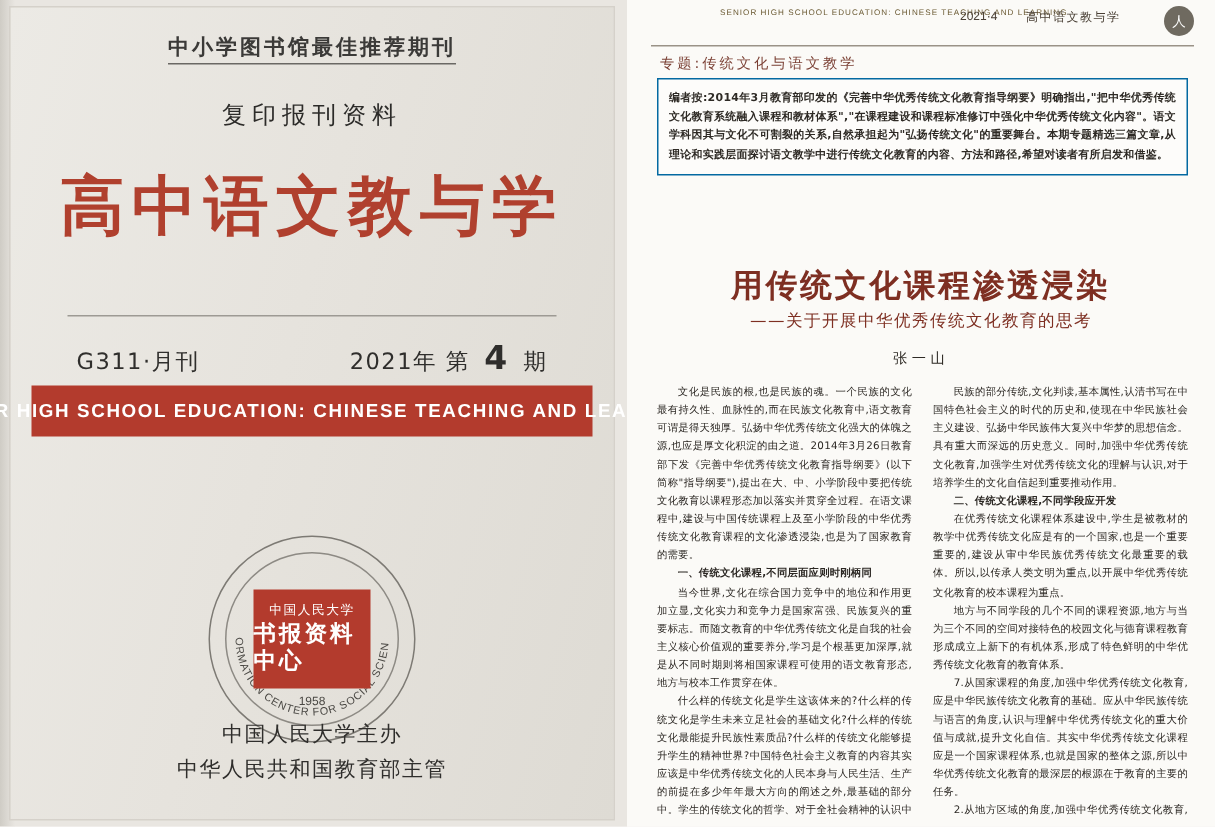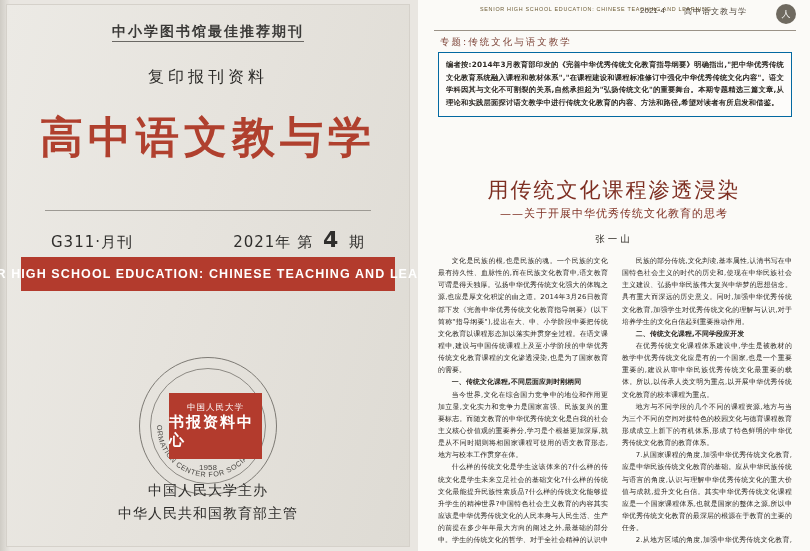--- a/index.html
+++ b/index.html
@@ -164,21 +164,21 @@
   }
   .emblem .arc-text text {
     font-size: 7.2px;
     fill: #4a4844;
     font-family: "Liberation Sans", sans-serif;
     letter-spacing: 0.6px;
   }
   .emblem .core {
     position: absolute;
     left: 30px; top: 36px;
-    width: 93px; height: 66px;
+    width: 78px; height: 66px;
     background: #b33b2d;
     display: flex;
     flex-direction: column;
     align-items: center;
     justify-content: center;
     color: #fff;
     line-height: 1.25;
   }
   .emblem .core .l1 { font-size: 8.5px; letter-spacing: 1px; }
   .emblem .core .l2 { font-size: 15px; font-weight: 700; letter-spacing: 2px; font-family: "DejaVu Serif", serif; }
@@ -299,21 +299,21 @@
   .abstract-box .lead {
     font-weight: 700;
   }
 
   .art-title {
     position: absolute;
     left: 0; right: 0;
     top: 176px;
     text-align: center;
     font-size: 21px;
-    font-weight: 400;
+    font-weight: 700;
     color: #7e2f22;
     letter-spacing: 2px;
     font-family: "DejaVu Serif", serif;
   }
   .art-subtitle {
     position: absolute;
     left: 0; right: 0;
     top: 206px;
     text-align: center;
     font-size: 11px;

